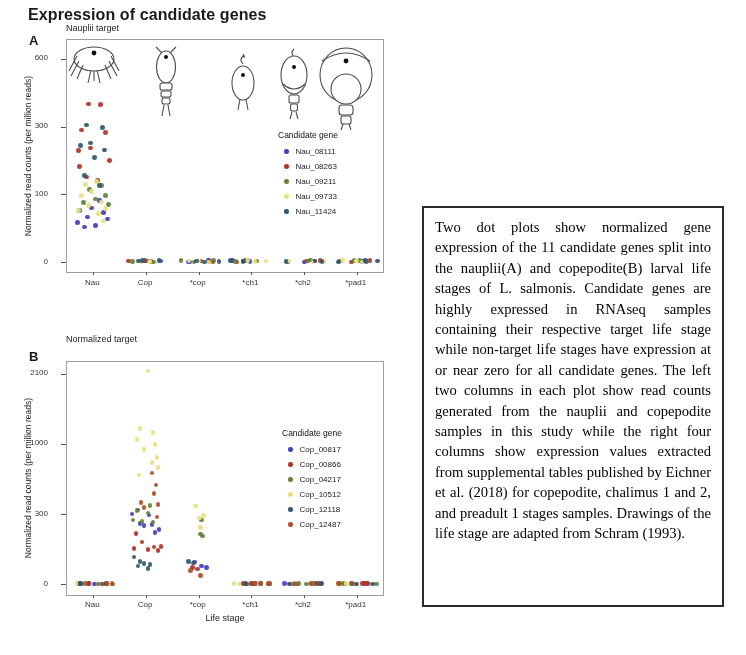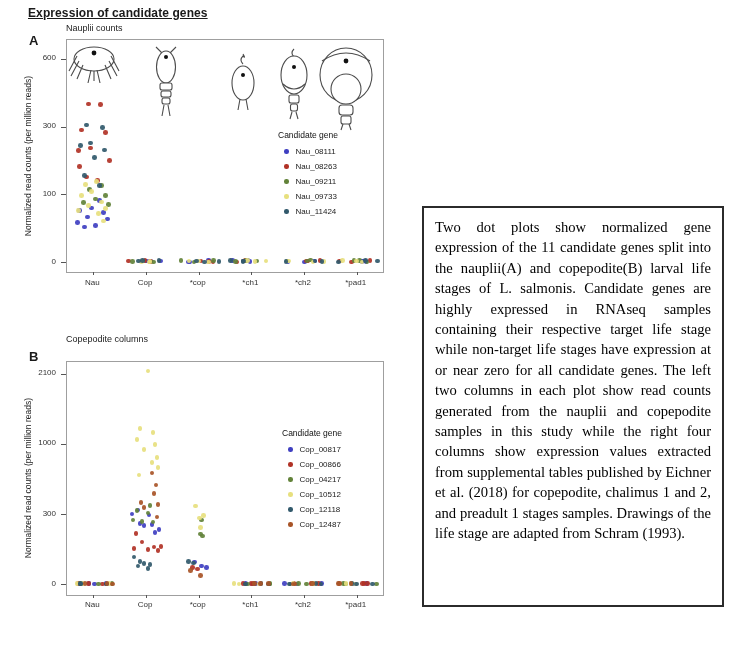--- a/index.html
+++ b/index.html
@@ -1,27 +1,27 @@
 <!DOCTYPE html>
 <html><head>
 <meta charset="utf-8">
 <style>
   * { margin:0; padding:0; box-sizing:border-box; }
   html,body { width:746px; height:655px; background:#ffffff; font-family:"Liberation Sans", sans-serif; color:#1a1a1a; overflow:hidden; }
   .abs { position:absolute; }
   #stage { position:relative; width:746px; height:655px; background:#fff; }
 
-  .fig-title { left:28px; top:6px; font-size:12px; font-weight:600; letter-spacing:.1px;text-decoration:underline; }
+  .fig-title { left:28px; top:6px; font-size:16px; font-weight:600; letter-spacing:.1px; }
   .panel-letter { font-size:13px; font-weight:700; }
   .panel-subtitle { font-size:9px; color:#222; }
 
   .plot-wrap { border:1px solid #9f9f9f; background:#fff; }
   .dot { position:absolute; width:4.6px; height:4.6px; border-radius:50%; opacity:.92; }
   .ytick-col { width:30px; }
-  .ytick-label { position:absolute; right:0; font-size:8px; color:#333; white-space:nowrap; }
+  .ytick-label { position:absolute; right:8px; font-size:8px; color:#333; white-space:nowrap; }
   .ytick-mark { position:absolute; left:-6px; width:5px; height:1px; background:#555; }
   .xtick-mark { position:absolute; width:1px; height:3px; background:#555; }
   .xcat-row { height:12px; }
   .xcat-label { position:absolute; transform:translateX(-50%); font-size:8px; color:#333; white-space:nowrap; }
   .ylab-col { display:flex; align-items:center; justify-content:center; width:12px; }
   .ylab-text { writing-mode:vertical-rl; transform:rotate(180deg); font-size:8.5px; color:#222; white-space:nowrap; }
   .xlab { font-size:9px; color:#222; text-align:center; }
 
   .legend { position:absolute; }
   .legend-title { font-size:8.5px; color:#111; margin-bottom:7px; }
@@ -39,21 +39,21 @@
   .caption-text { font-family:"Liberation Serif", serif; font-size:14.6px; line-height:20.4px; text-align:justify; color:#000; }
 </style>
 </head>
 <body>
 
 <div id="stage">
 
   <div class="abs fig-title">Expression of candidate genes</div>
 
   <div class="abs panel-letter" style="left:29px; top:33px;">A</div>
-  <div class="abs panel-subtitle" style="left:66px; top:23px;">Nauplii counts</div>
+  <div class="abs panel-subtitle" style="left:66px; top:23px;">Nauplii target</div>
 
   <div class="abs ylab-col" style="left:22px; top:39px; height:234px;">
     <span class="ylab-text">Normalized read counts (per million reads)</span>
   </div>
 
   <div class="abs ytick-col" style="left:26px; top:39px; height:234px;">
       <div class="ytick-label" style="top: 217.678px;">0</div>
       <div class="ytick-label" style="top: 149.941px;">100</div>
       <div class="ytick-label" style="top: 82.2036px;">300</div>
       <div class="ytick-label" style="top: 14.4664px;">600</div>
@@ -259,21 +259,21 @@
   <div class="abs xcat-row" style="left:66px; top:278px; width:318px;">
       <span class="xcat-label" style="left: 26.3333px;">Nau</span>
       <span class="xcat-label" style="left: 79px;">Cop</span>
       <span class="xcat-label" style="left: 131.667px;">*cop</span>
       <span class="xcat-label" style="left: 184.333px;">*ch1</span>
       <span class="xcat-label" style="left: 237px;">*ch2</span>
       <span class="xcat-label" style="left: 289.667px;">*pad1</span>
     </div>
 
   <div class="abs panel-letter" style="left:29px; top:349px;">B</div>
-  <div class="abs panel-subtitle" style="left:66px; top:334px;">Copepodite columns</div>
+  <div class="abs panel-subtitle" style="left:66px; top:334px;">Normalized target</div>
 
   <div class="abs ylab-col" style="left:22px; top:361px; height:235px;">
     <span class="ylab-text">Normalized read counts (per million reads)</span>
   </div>
 
   <div class="abs ytick-col" style="left:26px; top:361px; height:235px;">
       <div class="ytick-label" style="top: 217.572px;">0</div>
       <div class="ytick-label" style="top: 147.517px;">300</div>
       <div class="ytick-label" style="top: 77.4633px;">1000</div>
       <div class="ytick-label" style="top: 7.4092px;">2100</div>
@@ -454,18 +454,19 @@
     </div>
 
   <div class="abs xcat-row" style="left:66px; top:600px; width:318px;">
       <span class="xcat-label" style="left: 26.3333px;">Nau</span>
       <span class="xcat-label" style="left: 79px;">Cop</span>
       <span class="xcat-label" style="left: 131.667px;">*cop</span>
       <span class="xcat-label" style="left: 184.333px;">*ch1</span>
       <span class="xcat-label" style="left: 237px;">*ch2</span>
       <span class="xcat-label" style="left: 289.667px;">*pad1</span>
     </div>
+  <div class="abs xlab" style="left:66px; top:613px; width:318px;">Life stage</div>
 
   <div class="abs caption-box">
     <p class="caption-text">Two dot plots show normalized gene expression of the 11 candidate genes split into the nauplii(A) and copepodite(B) larval life stages of L. salmonis. Candidate genes are highly expressed in RNAseq samples containing their respective target life stage while non-target life stages have expression at or near zero for all candidate genes. The left two columns in each plot show read counts generated from the nauplii and copepodite samples in this study while the right four columns show expression values extracted from supplemental tables published by Eichner et al. (2018) for copepodite, chalimus 1 and 2, and preadult 1 stages samples. Drawings of the life stage are adapted from Schram (1993).</p>
   </div>
 
 </div>
 
 </body></html>

